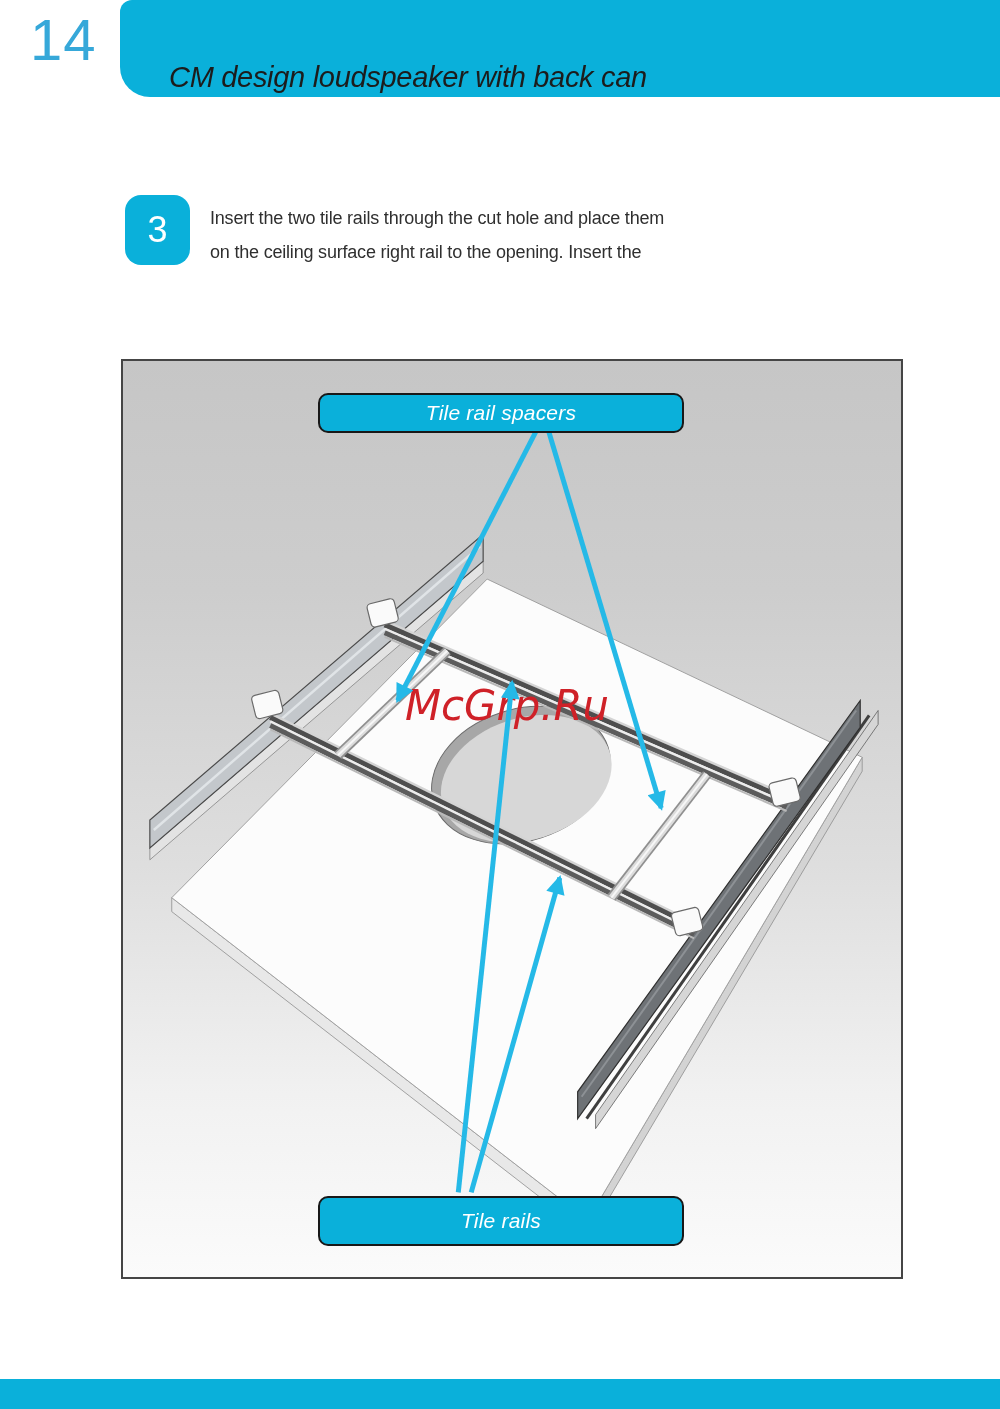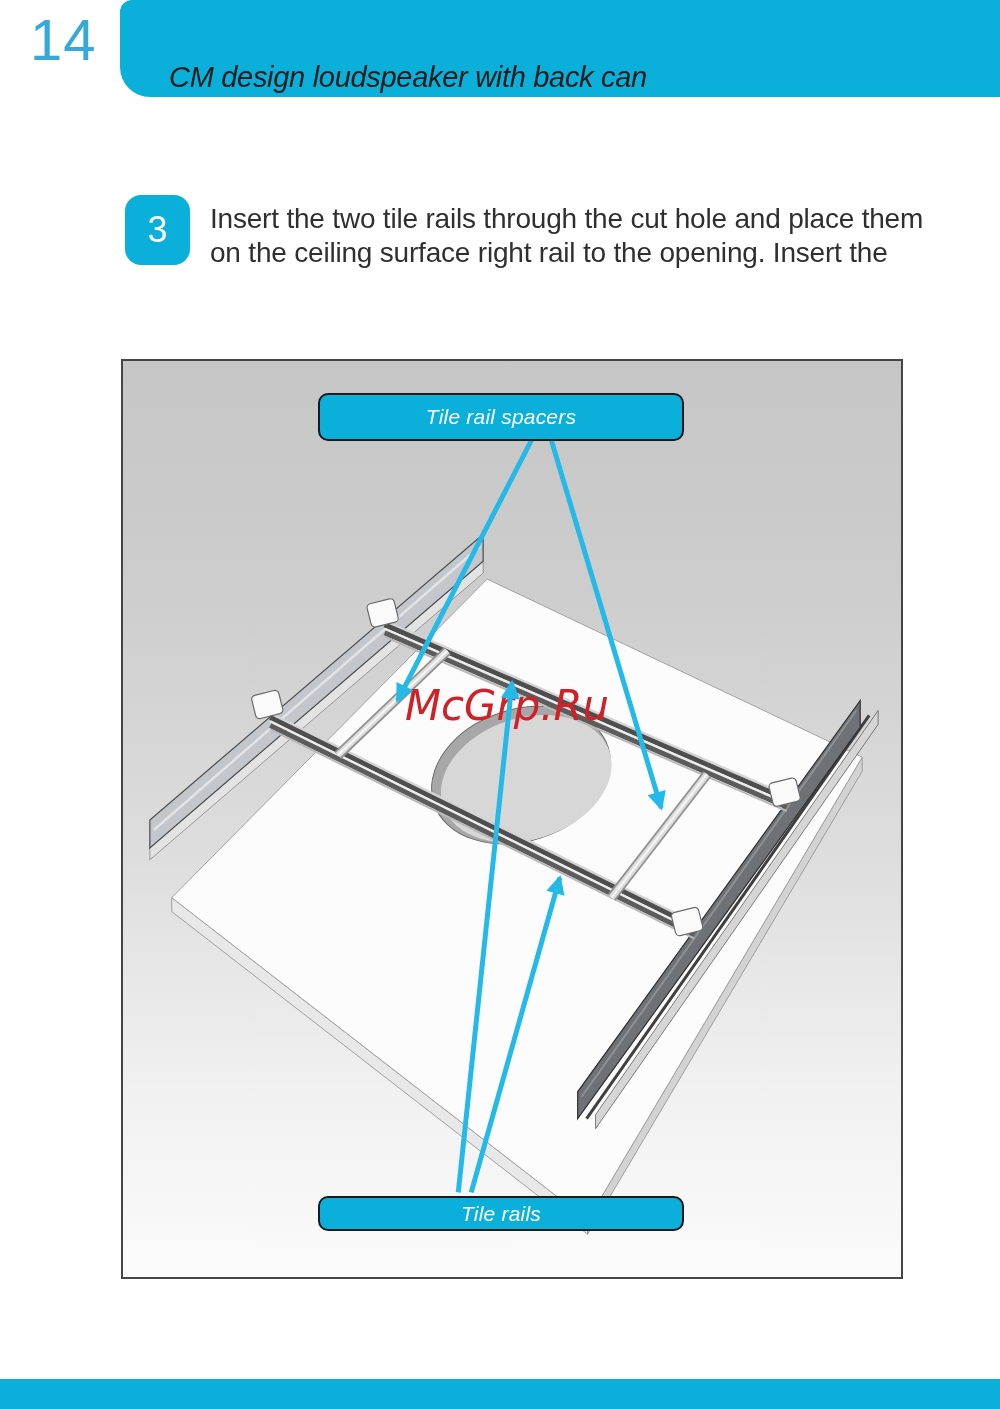--- a/index.html
+++ b/index.html
@@ -23,36 +23,36 @@
     letter-spacing:-0.3px;transform:translateY(-3px);
   }
   .step-badge{
     position:absolute;left:125px;top:195px;width:65px;height:70px;
     background:var(--accent);border-radius:16px;
     display:flex;align-items:center;justify-content:center;
     color:#ffffff;font-size:36px;
   }
   .step-text{
     position:absolute;left:210px;top:202px;color:var(--text);
-    font-size:28px;line-height:33.5px;letter-spacing:-0.2px;white-space:nowrap;
+    font-size:18px;line-height:33.5px;letter-spacing:-0.2px;white-space:nowrap;
   }
   .figure-panel{
     position:absolute;left:121px;top:359px;width:782px;height:920px;
     border:2px solid var(--panel_border);box-sizing:border-box;
     background:linear-gradient(180deg,#c6c6c6 0%,#cdcdcd 25%,#dedede 55%,#f1f1f1 80%,#fbfbfb 100%);
   }
   .figure-svg{position:absolute;left:0;top:0;width:100%;height:100%;}
   .fig-label{
-    position:absolute;width:366px;height:48px;background:var(--accent);
+    position:absolute;width:366px;height:40px;background:var(--accent);
     border:2px solid var(--label_border);border-radius:10px;box-sizing:border-box;
     display:flex;align-items:center;justify-content:center;
     color:#ffffff;font-style:italic;font-size:21px;letter-spacing:0.2px;
   }
   .fig-label.top{left:195px;top:32px;}
-  .fig-label.bottom{left:195px;top:835px;height:35px;}
+  .fig-label.bottom{left:195px;top:835px;height:50px;}
   .footer-bar{
     position:absolute;left:0;bottom:0;width:1000px;height:30px;background:var(--accent);
   }
   .wm{
     font-family:"DejaVu Sans",sans-serif;font-style:italic;font-size:42px;
     fill:var(--watermark);
   }
 </style>
 </head>
 <body style="--accent: #0ab0da; --arrow: #25b9e7; --watermark: #cf2128; --page_number: #36a8d9; --label_border: #181818; --panel_border: #454545; --text: #2f2f2f;">

